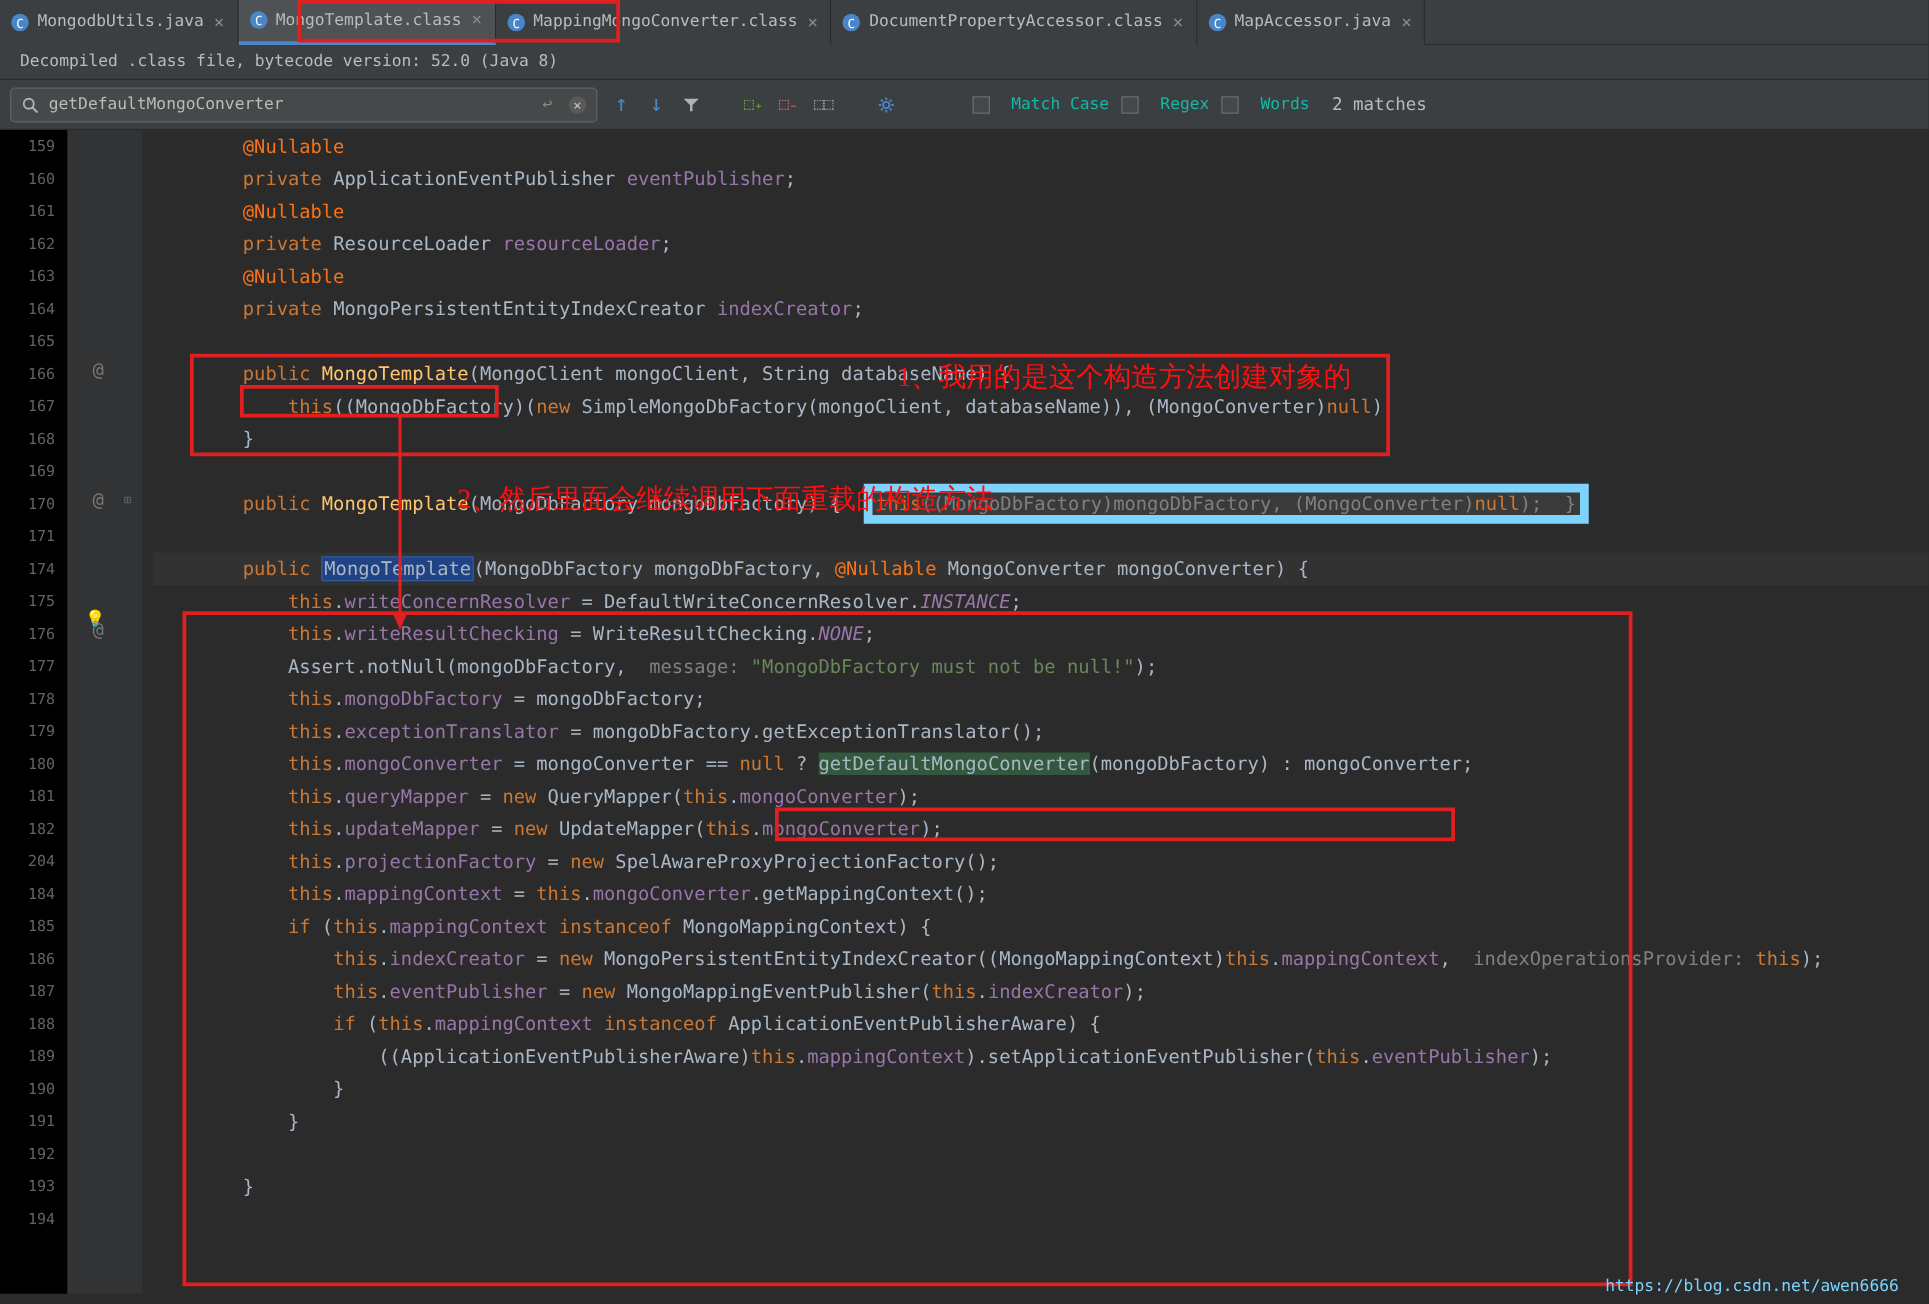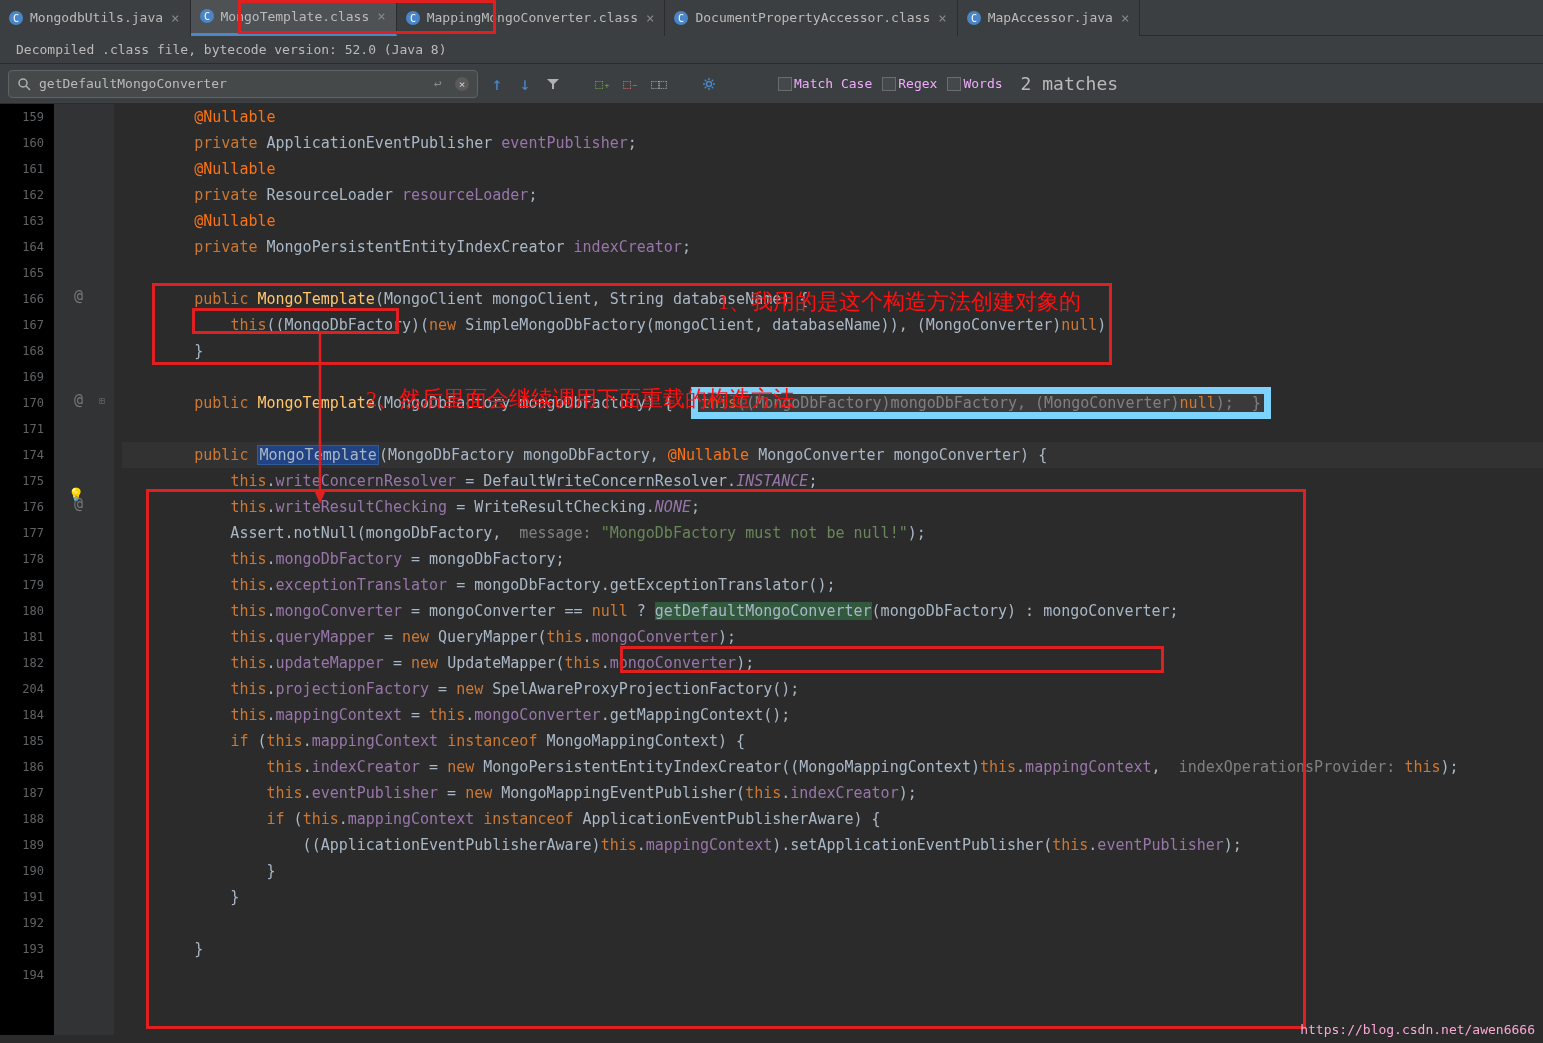--- a/index.html
+++ b/index.html
@@ -91,31 +91,31 @@
   width: 18px; height: 18px;
   display: inline-flex;
   align-items: center;
   justify-content: center;
   color: #afb1b3;
   cursor: pointer;
 }
 .checkbox-group {
   display: flex;
   align-items: center;
-  gap: 2px;
-  color: #f0abfc;
+  gap: 17px;
+  color: #14b8a6;
 }
 .checkbox-box {
   width: 14px; height: 14px;
   background: #43494a;
   border: 1px solid #6b6b6b;
 }
 .matches {
   color: #bbbbbb;
-  font-size: 18px;
+  font-size: 14px;
   margin-left: 8px;
 }
 .editor-area {
   display: flex;
   height: calc(100% - 112px);
   position: relative;
 }
 .gutter {
   width: 54px;
   background: #000000;
@@ -187,22 +187,22 @@
 }
 .folded {
   background: #3a3a3a;
   color: #808080;
   border: 7px solid #7dd3fc;
   padding: 0 3px;
 }
 .watermark {
   position: absolute;
   bottom: 6px;
-  right: 8px;
-  color: #f9a8d4;
+  right: 24px;
+  color: #7dd3fc;
   font-size: 13px;
   z-index: 20;
 }
 .highlight-caret-line {
   background: #323232;
 }
 svg.arrow { position: absolute; z-index: 12; pointer-events: none; }
 </style>
 </head>
 <body>

